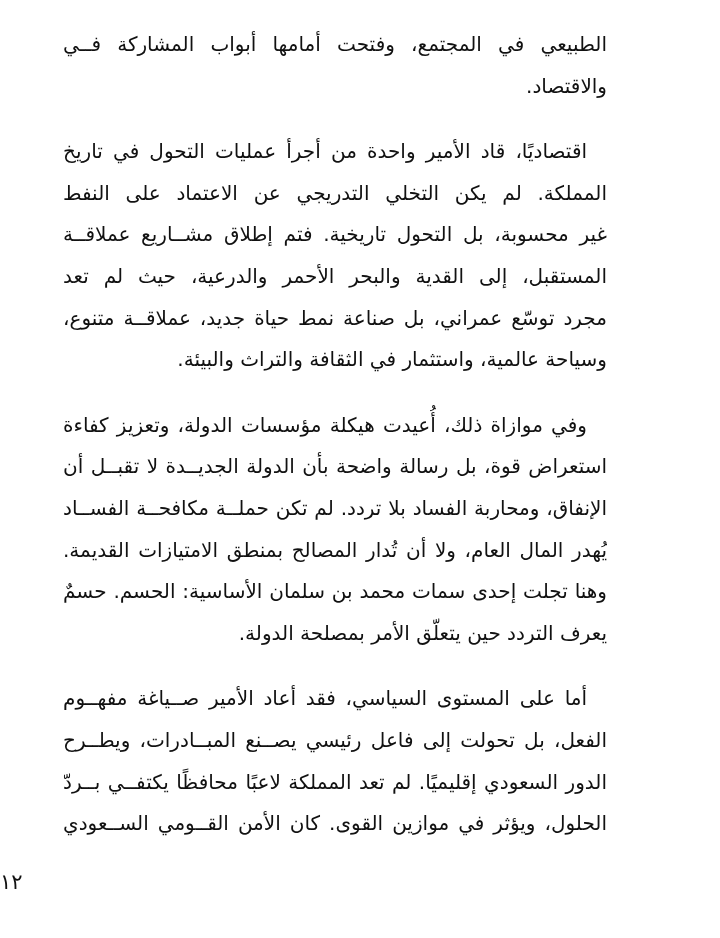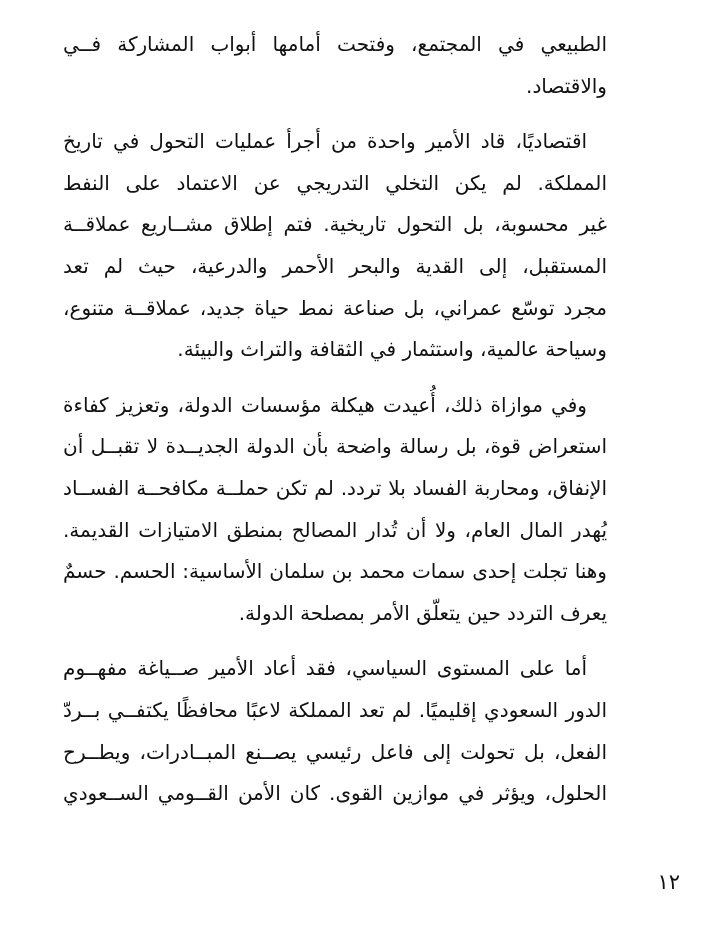--- a/index.html
+++ b/index.html
@@ -23,42 +23,42 @@
     left: 63px;
     direction: rtl;
     unicode-bidi: embed;
     font-size: 20px;
     line-height: 41.6px;
   }
   .para {
     margin: 0 0 0 0;
   }
   .para + .para {
-    margin-top: 14px;
+    margin-top: 24px;
   }
   .line {
     direction: rtl;
     text-align: justify;
     text-align-last: justify;
     white-space: normal;
     overflow: hidden;
     height: 41.6px;
   }
   .line.end {
     text-align-last: right;
   }
   .line.indent {
     text-indent: 20px;
   }
   .footer {
     position: absolute;
     top: 866px;
     left: 0;
     width: 680px;
-    text-align: right;
+    text-align: left;
     direction: rtl;
     font-size: 21px;
     line-height: 32px;
   }
 </style>
 </head>
 <body>
 
 <div class="page">
   <div class="textblock">
@@ -81,21 +81,21 @@
       <div class="line just indent">وفي موازاة ذلك، أُعيدت هيكلة مؤسسات الدولة، وتعزيز كفاءة</div>
       <div class="line just">استعراض قوة، بل رسالة واضحة بأن الدولة الجديــدة لا تقبــل أن</div>
       <div class="line just">الإنفاق، ومحاربة الفساد بلا تردد. لم تكن حملــة مكافحــة الفســاد</div>
       <div class="line just">يُهدر المال العام، ولا أن تُدار المصالح بمنطق الامتيازات القديمة.</div>
       <div class="line just">وهنا تجلت إحدى سمات محمد بن سلمان الأساسية: الحسم. حسمٌ لا</div>
       <div class="line end">يعرف التردد حين يتعلّق الأمر بمصلحة الدولة.</div>
     </div>
 
     <div class="para">
       <div class="line just indent">أما على المستوى السياسي، فقد أعاد الأمير صــياغة مفهــوم</div>
+      <div class="line just">الفعل، بل تحولت إلى فاعل رئيسي يصــنع المبــادرات، ويطــرح</div>
       <div class="line just">الدور السعودي إقليميًا. لم تعد المملكة لاعبًا محافظًا يكتفــي بــردّ</div>
-      <div class="line just">الفعل، بل تحولت إلى فاعل رئيسي يصــنع المبــادرات، ويطــرح</div>
       <div class="line just">الحلول، ويؤثر في موازين القوى. كان الأمن القــومي الســعودي</div>
     </div>
 
   </div>
 
   <div class="footer">١٢</div>
 </div>
 
 </body></html>

